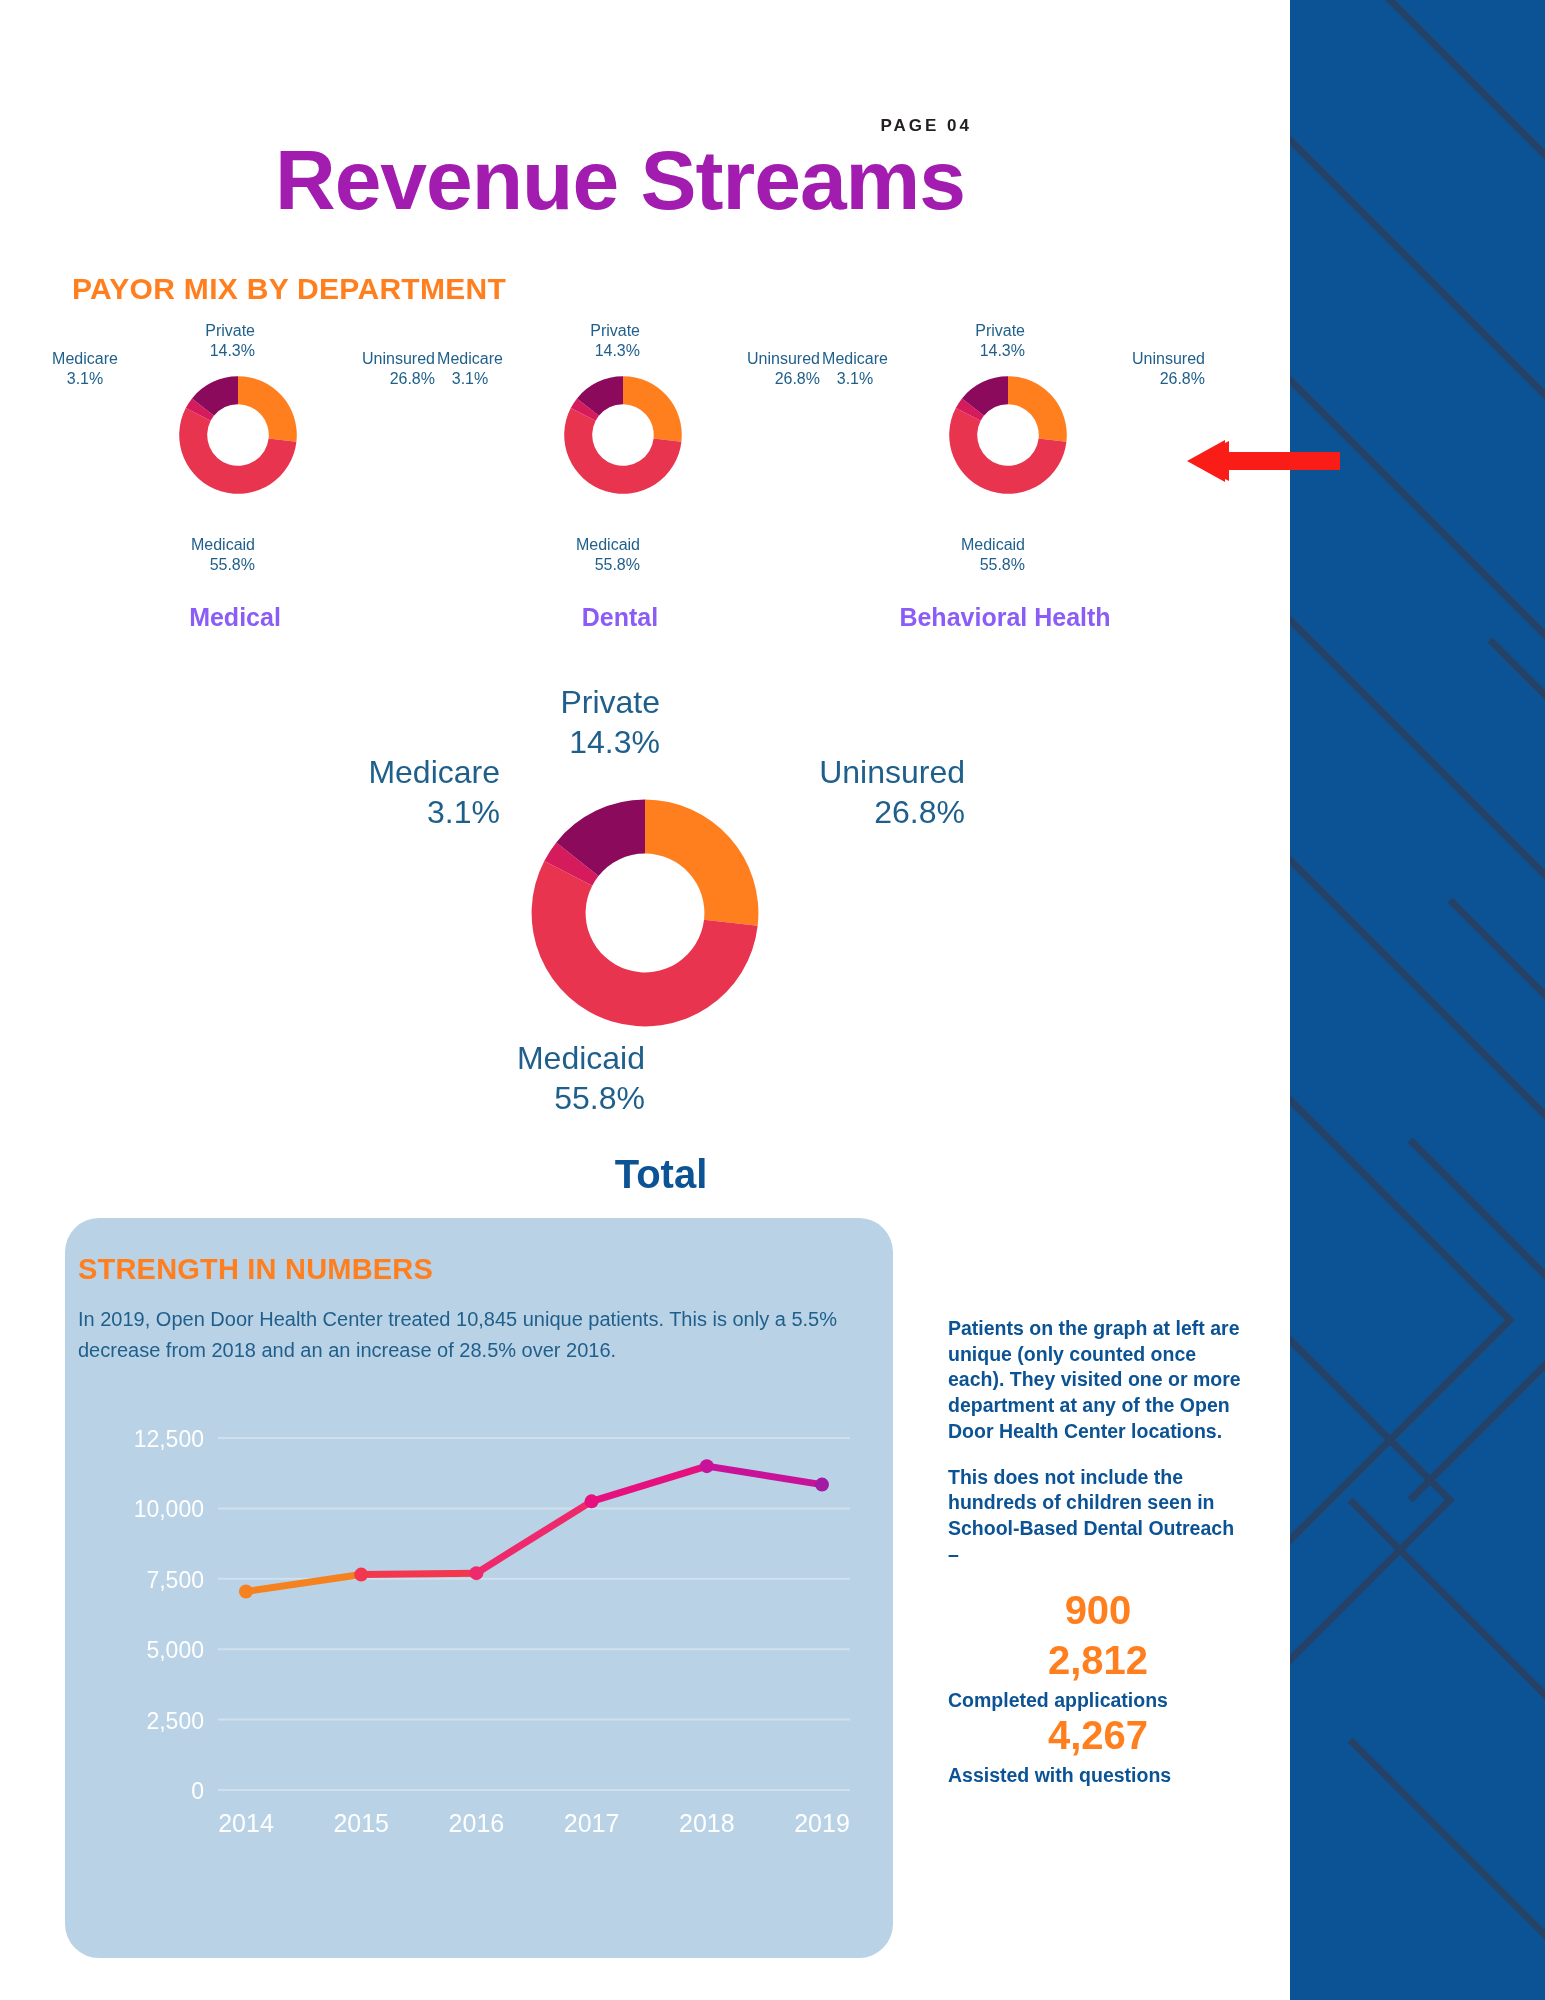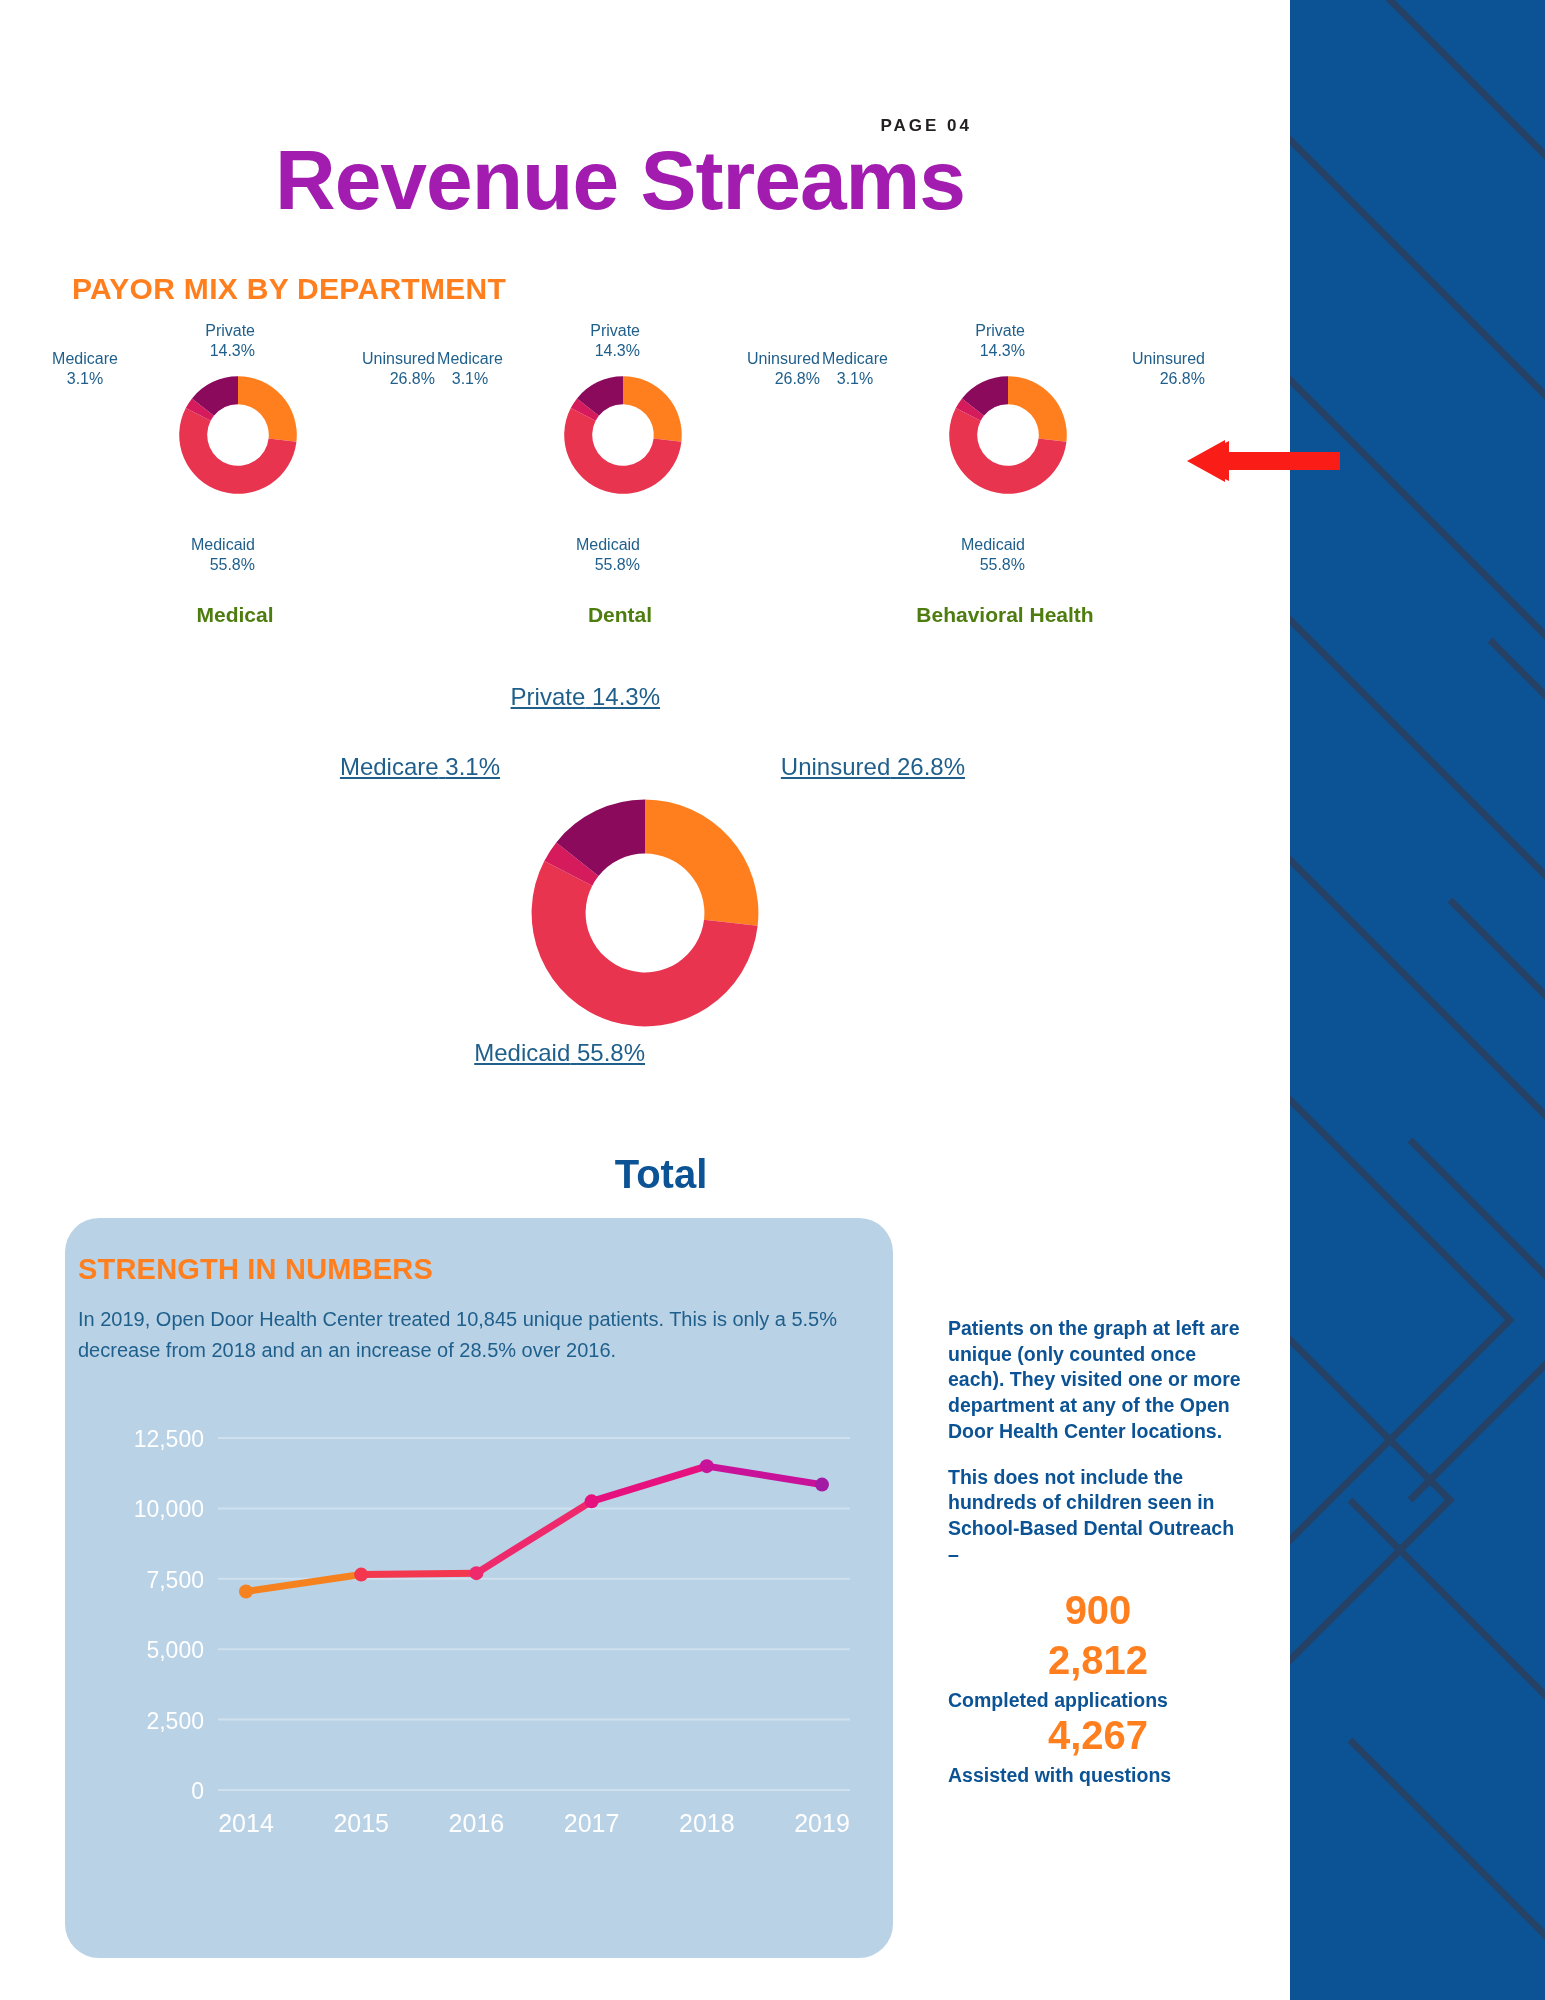--- a/index.html
+++ b/index.html
@@ -50,26 +50,26 @@
   .small .dlabel .pct{display:block;}
 
   .small .lab-private  {top:-4px;left:95px;width:120px;}
   .small .lab-medicare {top:24px;left:-10px;width:110px;text-align:center;}
   .small .lab-uninsured{top:24px;left:265px;width:130px;}
   .small .lab-medicaid {top:210px;left:95px;width:120px;}
 
   .donut-wrap{position:absolute;left:128px;top:40px;width:140px;height:140px;}
   .dept-name{
     position:absolute;top:278px;left:0;width:390px;text-align:center;
-    font-size:21px;font-weight:bold;color:#4d7c0f;
+    font-size:25px;font-weight:bold;color:#8b5cf6;
   }
 
   
   .total-block{position:absolute;top:660px;left:0;width:1240px;height:530px;}
-  .big .dlabel{font-size:24px;text-decoration:underline;}
+  .big .dlabel{font-size:32px;}
   .big .lab-private  {top:22px;left:470px;width:190px;}
   .big .lab-medicare {top:92px;left:300px;width:200px;}
   .big .lab-uninsured{top:92px;left:745px;width:220px;}
   .big .lab-medicaid {top:378px;left:445px;width:200px;}
   .big-donut-wrap{position:absolute;left:510px;top:118px;width:270px;height:270px;}
   .total-name{
     position:absolute;top:492px;left:0;width:1240px;text-align:center;
     font-size:40px;font-weight:bold;color:#0b5394;padding-left:41px;
   }
 

